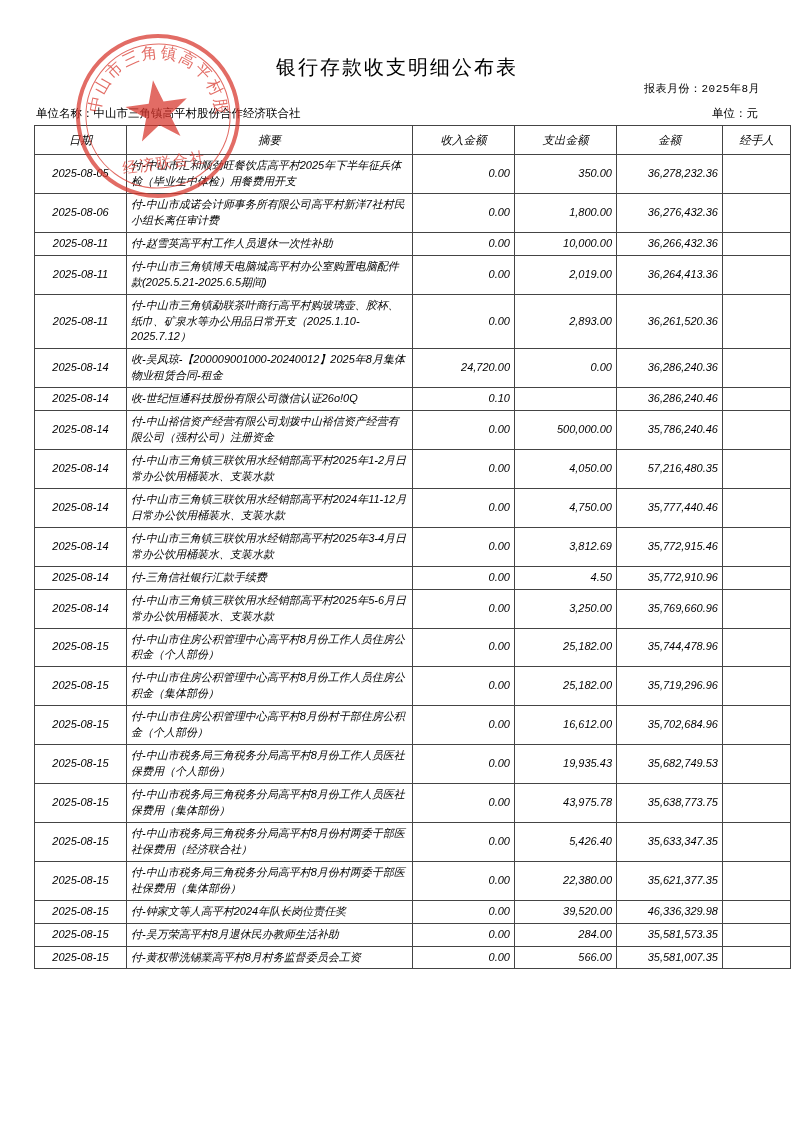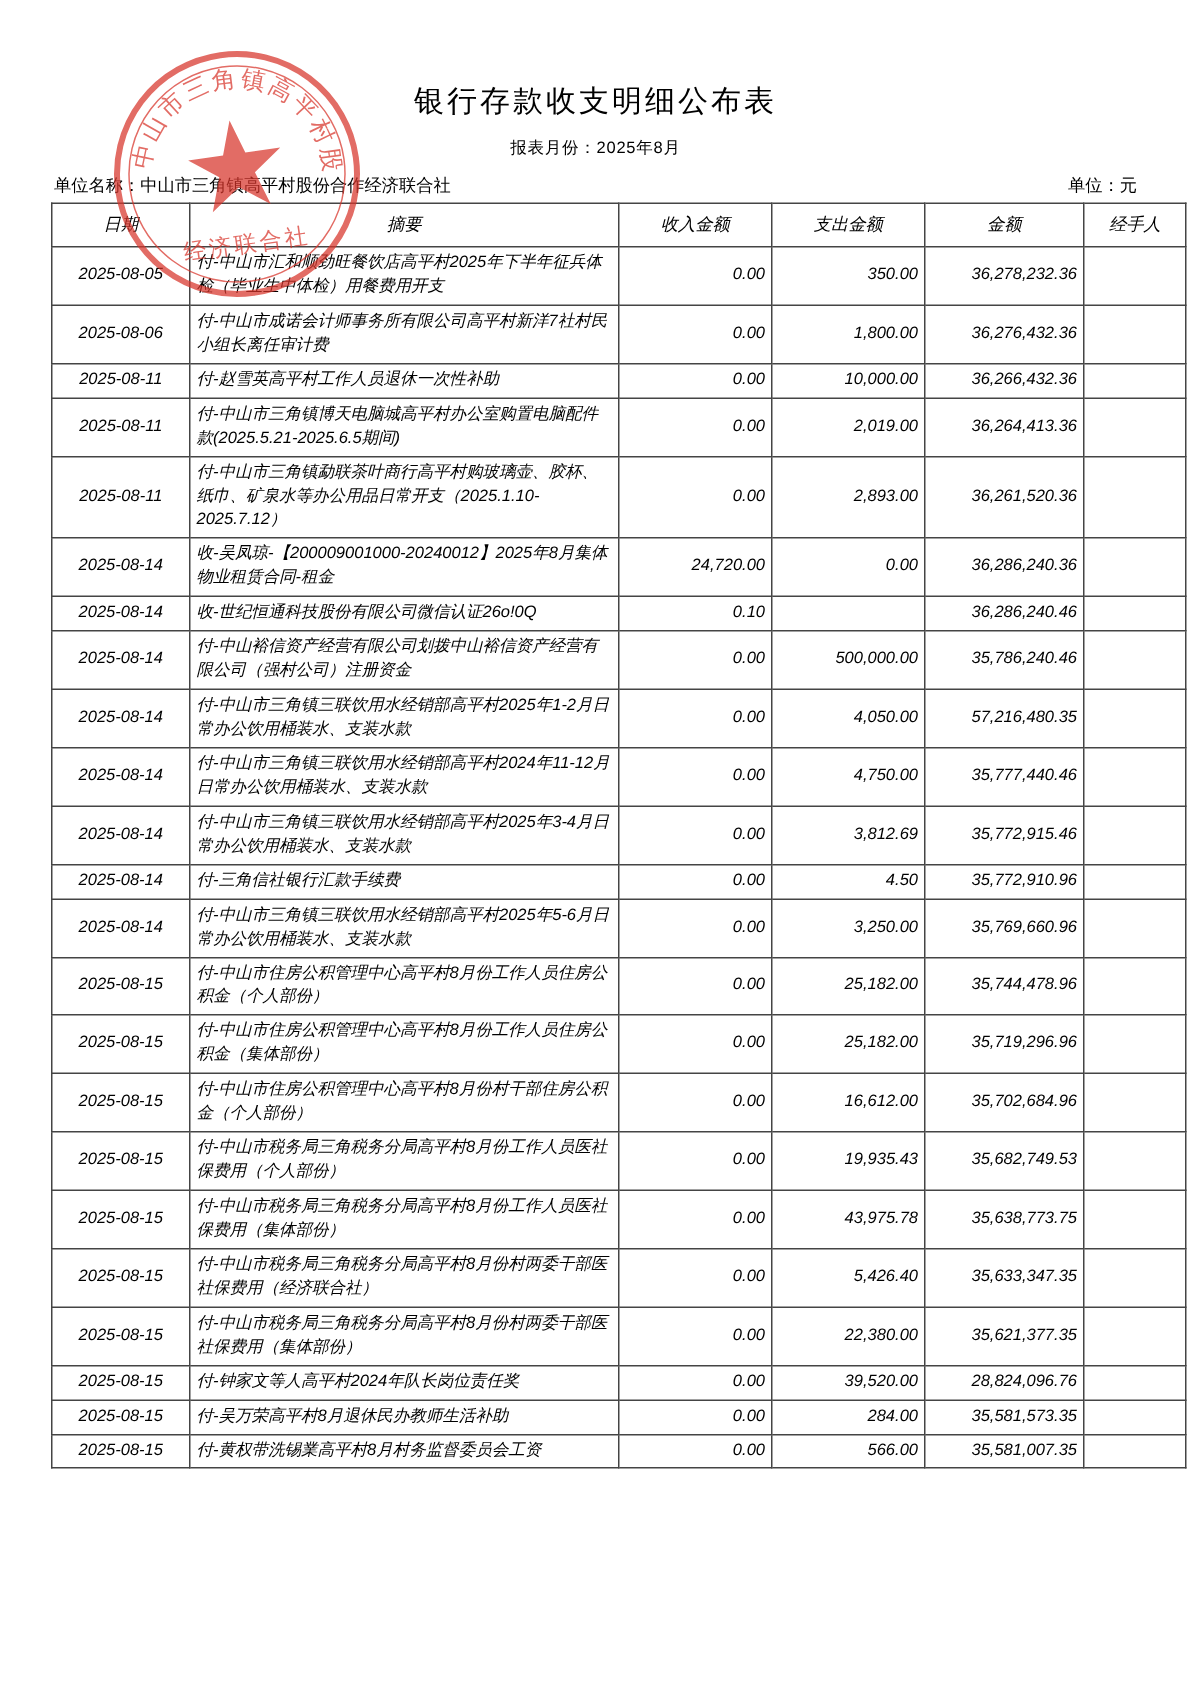--- a/index.html
+++ b/index.html
@@ -24,24 +24,24 @@
   }
   .doc-title {
     text-align: center;
     font-size: 20px;
     font-weight: normal;
     letter-spacing: 2px;
     margin: 14px 0 0 0;
     font-family: "Liberation Serif", serif;
   }
   .report-month {
-    text-align: center;
+    text-align: right;
     font-size: 11px;
-    margin-top: 10px;
     letter-spacing: 0.5px;
+    font-family: Liberation Mono, monospace;
   }
   .meta-row {
     display: flex;
     justify-content: space-between;
     align-items: flex-end;
     font-size: 11.5px;
     margin-top: 10px;
     padding: 0 2px;
   }
   .meta-left { white-space: nowrap; }
@@ -296,21 +296,21 @@
           <td class="num">0.00</td>
           <td class="num">22,380.00</td>
           <td class="num">35,621,377.35</td>
           <td class="hand"></td>
         </tr>
         <tr>
           <td class="date">2025-08-15</td>
           <td class="desc">付-钟家文等人高平村2024年队长岗位责任奖</td>
           <td class="num">0.00</td>
           <td class="num">39,520.00</td>
-          <td class="num">28,824,096.76</td>
+          <td class="num">46,336,329.98</td>
           <td class="hand"></td>
         </tr>
         <tr>
           <td class="date">2025-08-15</td>
           <td class="desc">付-吴万荣高平村8月退休民办教师生活补助</td>
           <td class="num">0.00</td>
           <td class="num">284.00</td>
           <td class="num">35,581,573.35</td>
           <td class="hand"></td>
         </tr>

